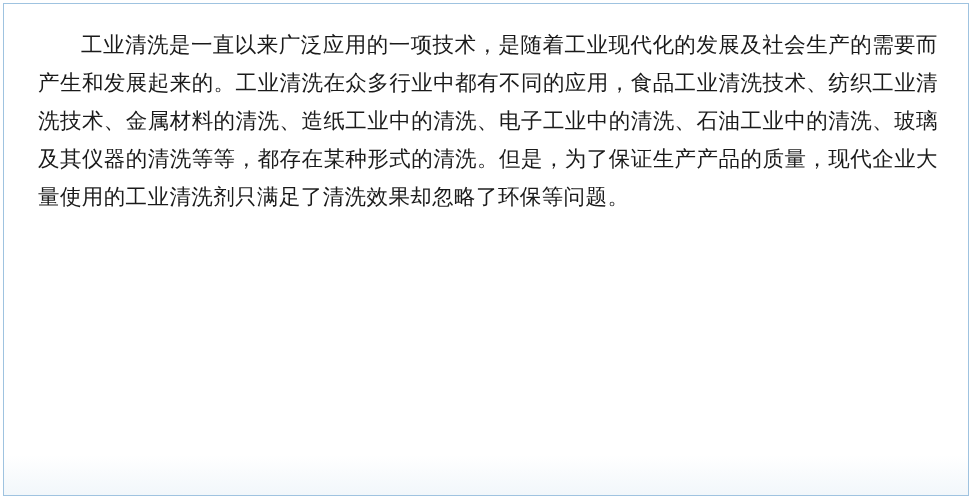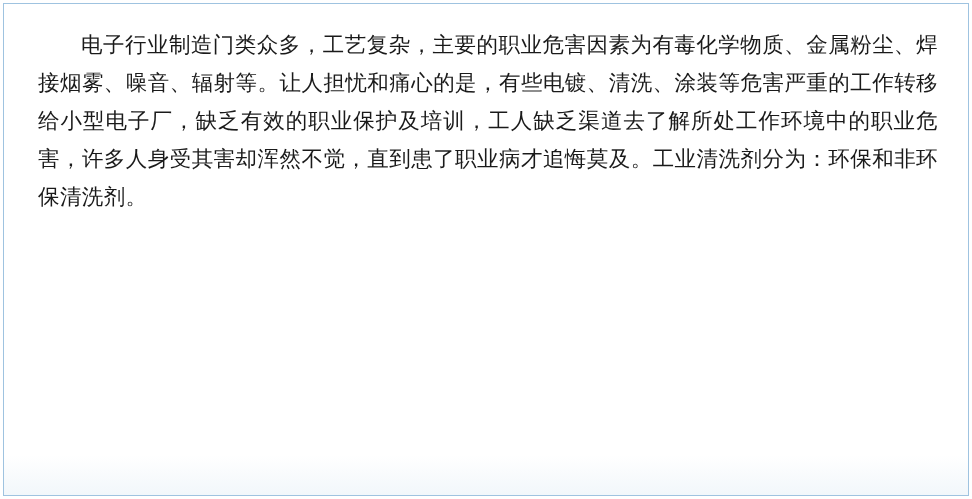--- a/index.html
+++ b/index.html
@@ -58,16 +58,16 @@
   .para + .para {
     margin-top: 0px;
   }
 </style>
 </head>
 <body>
 
 <div id="page">
   <div class="frame">
     <div class="text-body">
-      <p class="para">电子行业制造门类众多，工艺复杂，主要的职业危害因素为有毒化学物质、金属粉尘、焊接烟雾、噪音、辐射等。让人担忧和痛心的是，有些电镀、清洗、涂装等危害严重的工作转移给小型电子厂，缺乏有效的职业保护及培训，工人缺乏渠道去了解所处工作环境中的职业危害，许多人身受其害却浑然不觉，直到患了职业病才追悔莫及。工业清洗剂分为：环保和非环保清洗剂。</p>
+      <p class="para">工业清洗是一直以来广泛应用的一项技术，是随着工业现代化的发展及社会生产的需要而产生和发展起来的。工业清洗在众多行业中都有不同的应用，食品工业清洗技术、纺织工业清洗技术、金属材料的清洗、造纸工业中的清洗、电子工业中的清洗、石油工业中的清洗、玻璃及其仪器的清洗等等，都存在某种形式的清洗。但是，为了保证生产产品的质量，现代企业大量使用的工业清洗剂只满足了清洗效果却忽略了环保等问题。</p>
     </div>
   </div>
 </div>
 
 </body></html>

